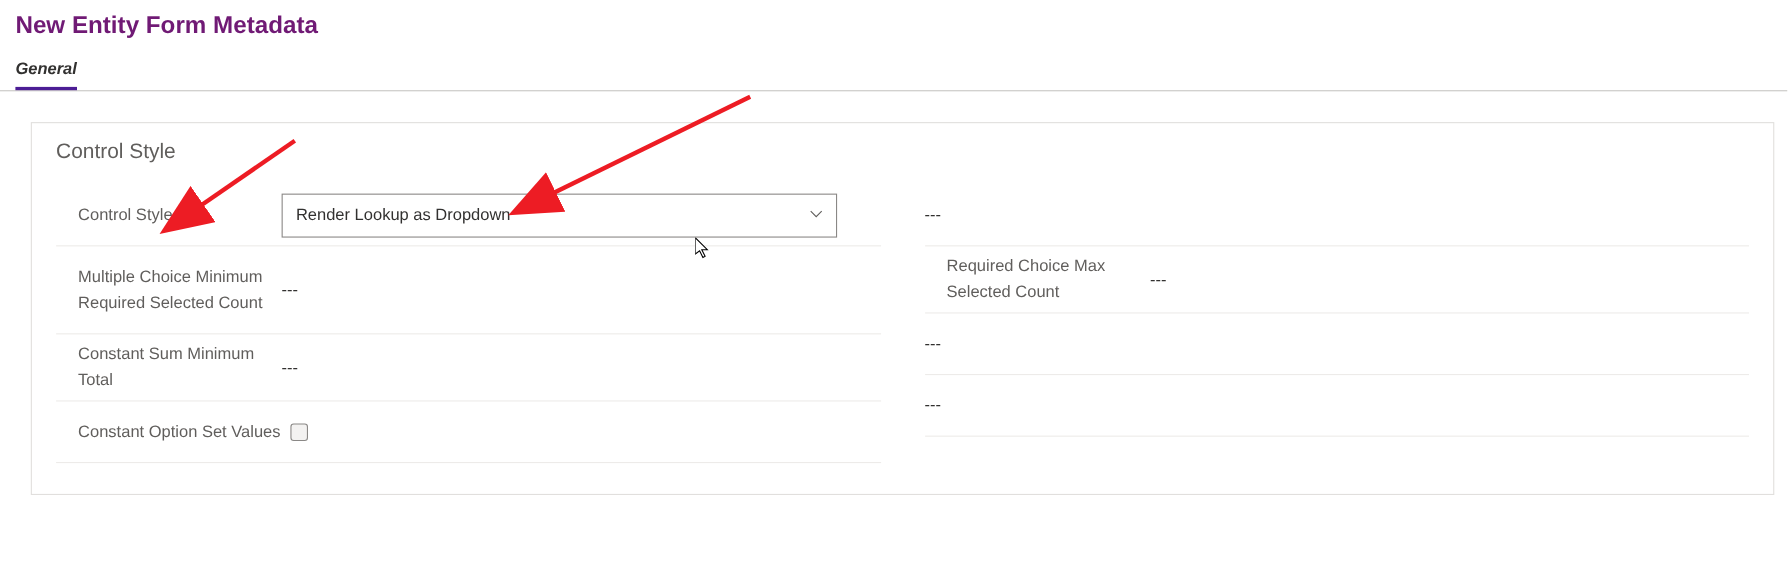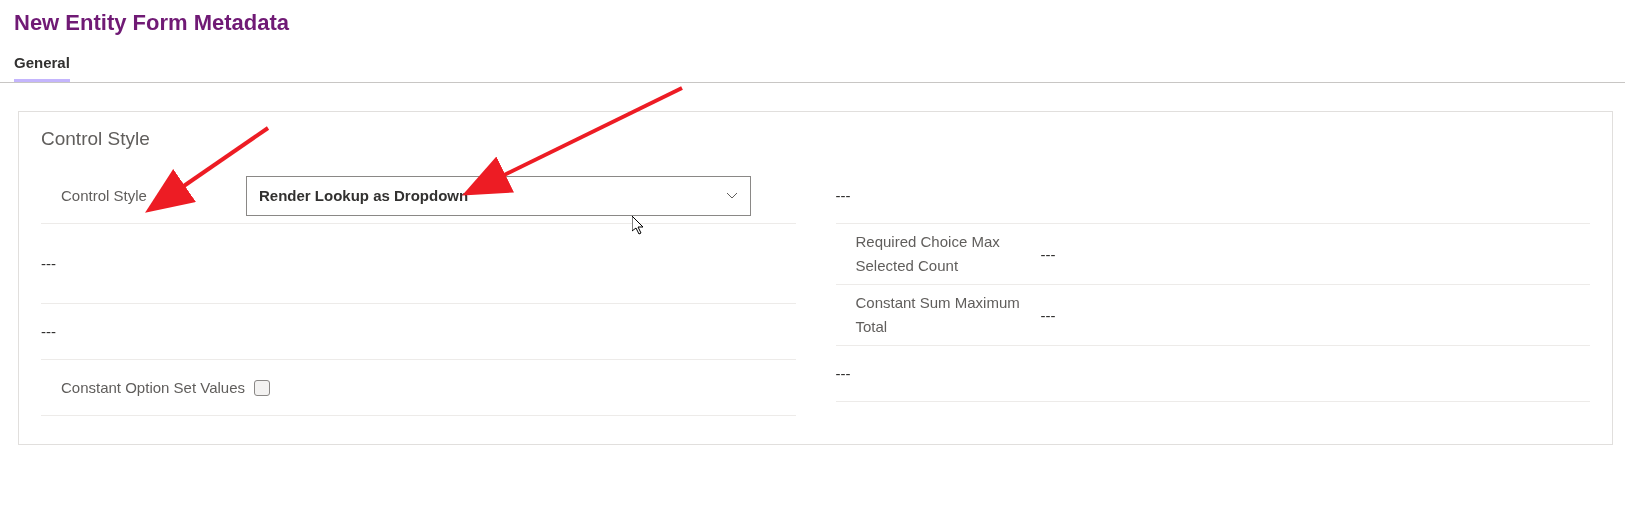--- a/index.html
+++ b/index.html
@@ -28,24 +28,25 @@
     .tab {
       font-size: 15px;
       font-weight: 600;
       color: #323130;
       padding-bottom: 8px;
       margin-right: 24px;
       cursor: pointer;
       border-bottom: 3px solid transparent;
     }
     .tab.active {
-      border-bottom: 3px solid #c4b5fd;
+      border-bottom: 3px solid #4c1d95;
+      font-style: italic;
     }
     .section-box {
-      margin: 28px 12px 12px 18px;
+      margin: 28px 12px 12px 28px;
       border: 1px solid #e1dfdd;
       padding: 16px 22px 28px 22px;
     }
     .section-title {
       font-size: 19px;
       font-weight: 400;
       color: #605e5c;
       margin-bottom: 18px;
     }
     .columns {
@@ -93,21 +94,20 @@
       border: 1px solid #8a8886;
       display: flex;
       align-items: center;
       padding: 0 36px 0 12px;
       cursor: pointer;
       background: #fff;
     }
     .dropdown-text {
       font-size: 15px;
       color: #323130;
-      font-weight: bold;
     }
     .dropdown-chevron {
       position: absolute;
       right: 12px;
       top: 50%;
       transform: translateY(-50%);
       pointer-events: none;
     }
     .checkbox {
       width: 16px;
@@ -154,26 +154,28 @@
             <span class="dropdown-chevron">
               <svg width="12" height="12" viewBox="0 0 12 12">
                   <path d="M1 3.5 L6 8.5 L11 3.5" stroke="#605e5c" stroke-width="1" fill="none"></path>
                 </svg>
             </span>
           </div>
         </div>
       </div>
 
       <div class="field-row taller">
-        <div class="field-value">
-          <span class="empty">---</span>
-        </div>
-      </div>
-
-      <div class="field-row">
+        <div class="field-label">Multiple Choice Minimum Required Selected Count</div>
+        <div class="field-value">
+          <span class="empty">---</span>
+        </div>
+      </div>
+
+      <div class="field-row">
+        <div class="field-label">Constant Sum Minimum Total</div>
         <div class="field-value">
           <span class="empty">---</span>
         </div>
       </div>
 
       <div class="field-row">
         <div class="field-label">Constant Option Set Values</div>
         <div class="field-value">
           <div class="checkbox"></div>
         </div>
@@ -190,21 +192,20 @@
       </div>
 
       <div class="field-row">
         <div class="field-label">Required Choice Max Selected Count</div>
         <div class="field-value">
           <span class="empty">---</span>
         </div>
       </div>
 
       <div class="field-row">
-        <div class="field-label">Constant Sum Maximum Total</div>
         <div class="field-value">
           <span class="empty">---</span>
         </div>
       </div>
 
       <div class="field-row">
         <div class="field-value">
           <span class="empty">---</span>
         </div>
       </div>

